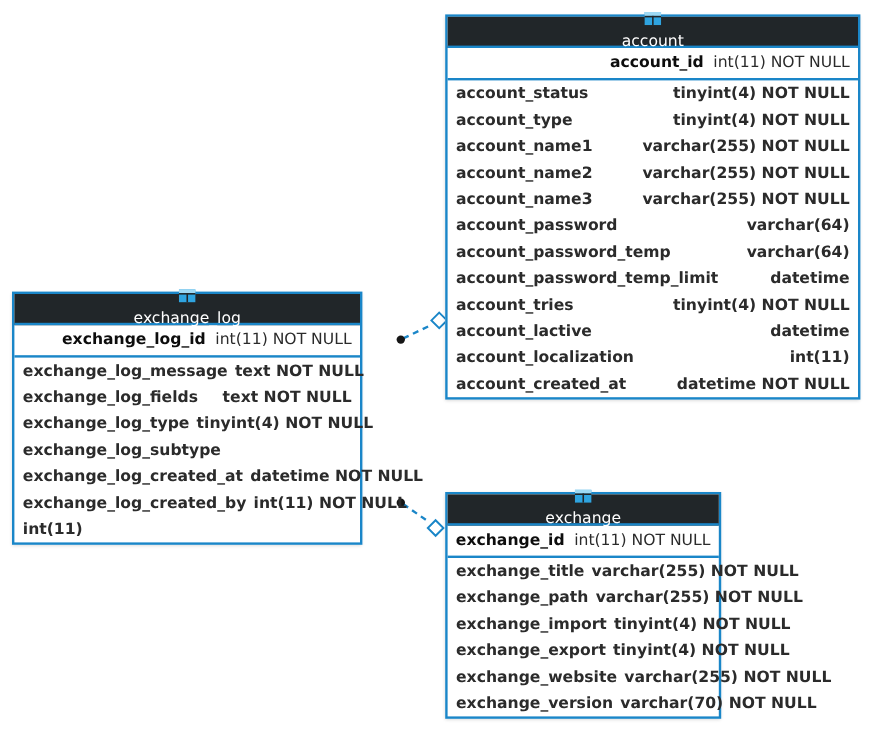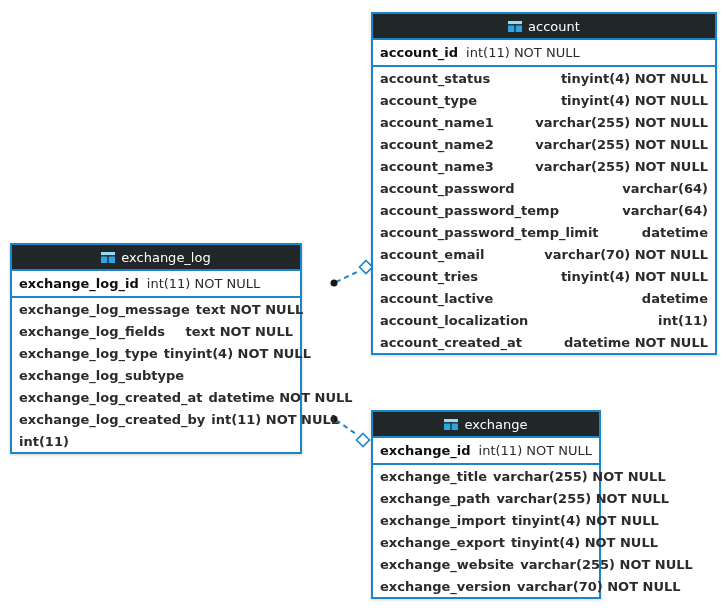--- a/index.html
+++ b/index.html
@@ -32,25 +32,26 @@
     box-shadow:0 1px 3px rgba(0,0,0,0.18);
     box-sizing:border-box;
   }
   .thead{
     background:var(--header-bg);
     color:var(--header-text);
     height:24px;
     display:flex;align-items:center;justify-content:center;gap:6px;
     font-size:13px;
     border-bottom:2px solid var(--accent);
+    flex-direction:column;
   }
   .ticon{display:flex;align-items:center;}
   .pkrow{
     height:25px;
-    display:flex;align-items:center;justify-content:flex-start;gap:8px;
+    display:flex;align-items:center;justify-content:flex-end;gap:8px;
     padding:0 7px;
     border-bottom:2px solid var(--accent);
     font-size:13px;
   }
   .row{
     height:22px;
     display:flex;align-items:center;justify-content:space-between;gap:6px;
     padding:0 7px;
     font-size:13px;
     color:var(--row-text);
@@ -122,24 +123,20 @@
         </div>
       <div class="row">
           <span class="fname">account_password_temp</span>
           <span class="ftype">varchar(64)</span>
         </div>
       <div class="row">
           <span class="fname">account_password_temp_limit</span>
           <span class="ftype">datetime</span>
         </div>
       <div class="row">
-          <span class="fname">account_email</span>
-          <span class="ftype">varchar(70) NOT NULL</span>
-        </div>
-      <div class="row">
           <span class="fname">account_tries</span>
           <span class="ftype">tinyint(4) NOT NULL</span>
         </div>
       <div class="row">
           <span class="fname">account_lactive</span>
           <span class="ftype">datetime</span>
         </div>
       <div class="row">
           <span class="fname">account_localization</span>
           <span class="ftype">int(11)</span>

